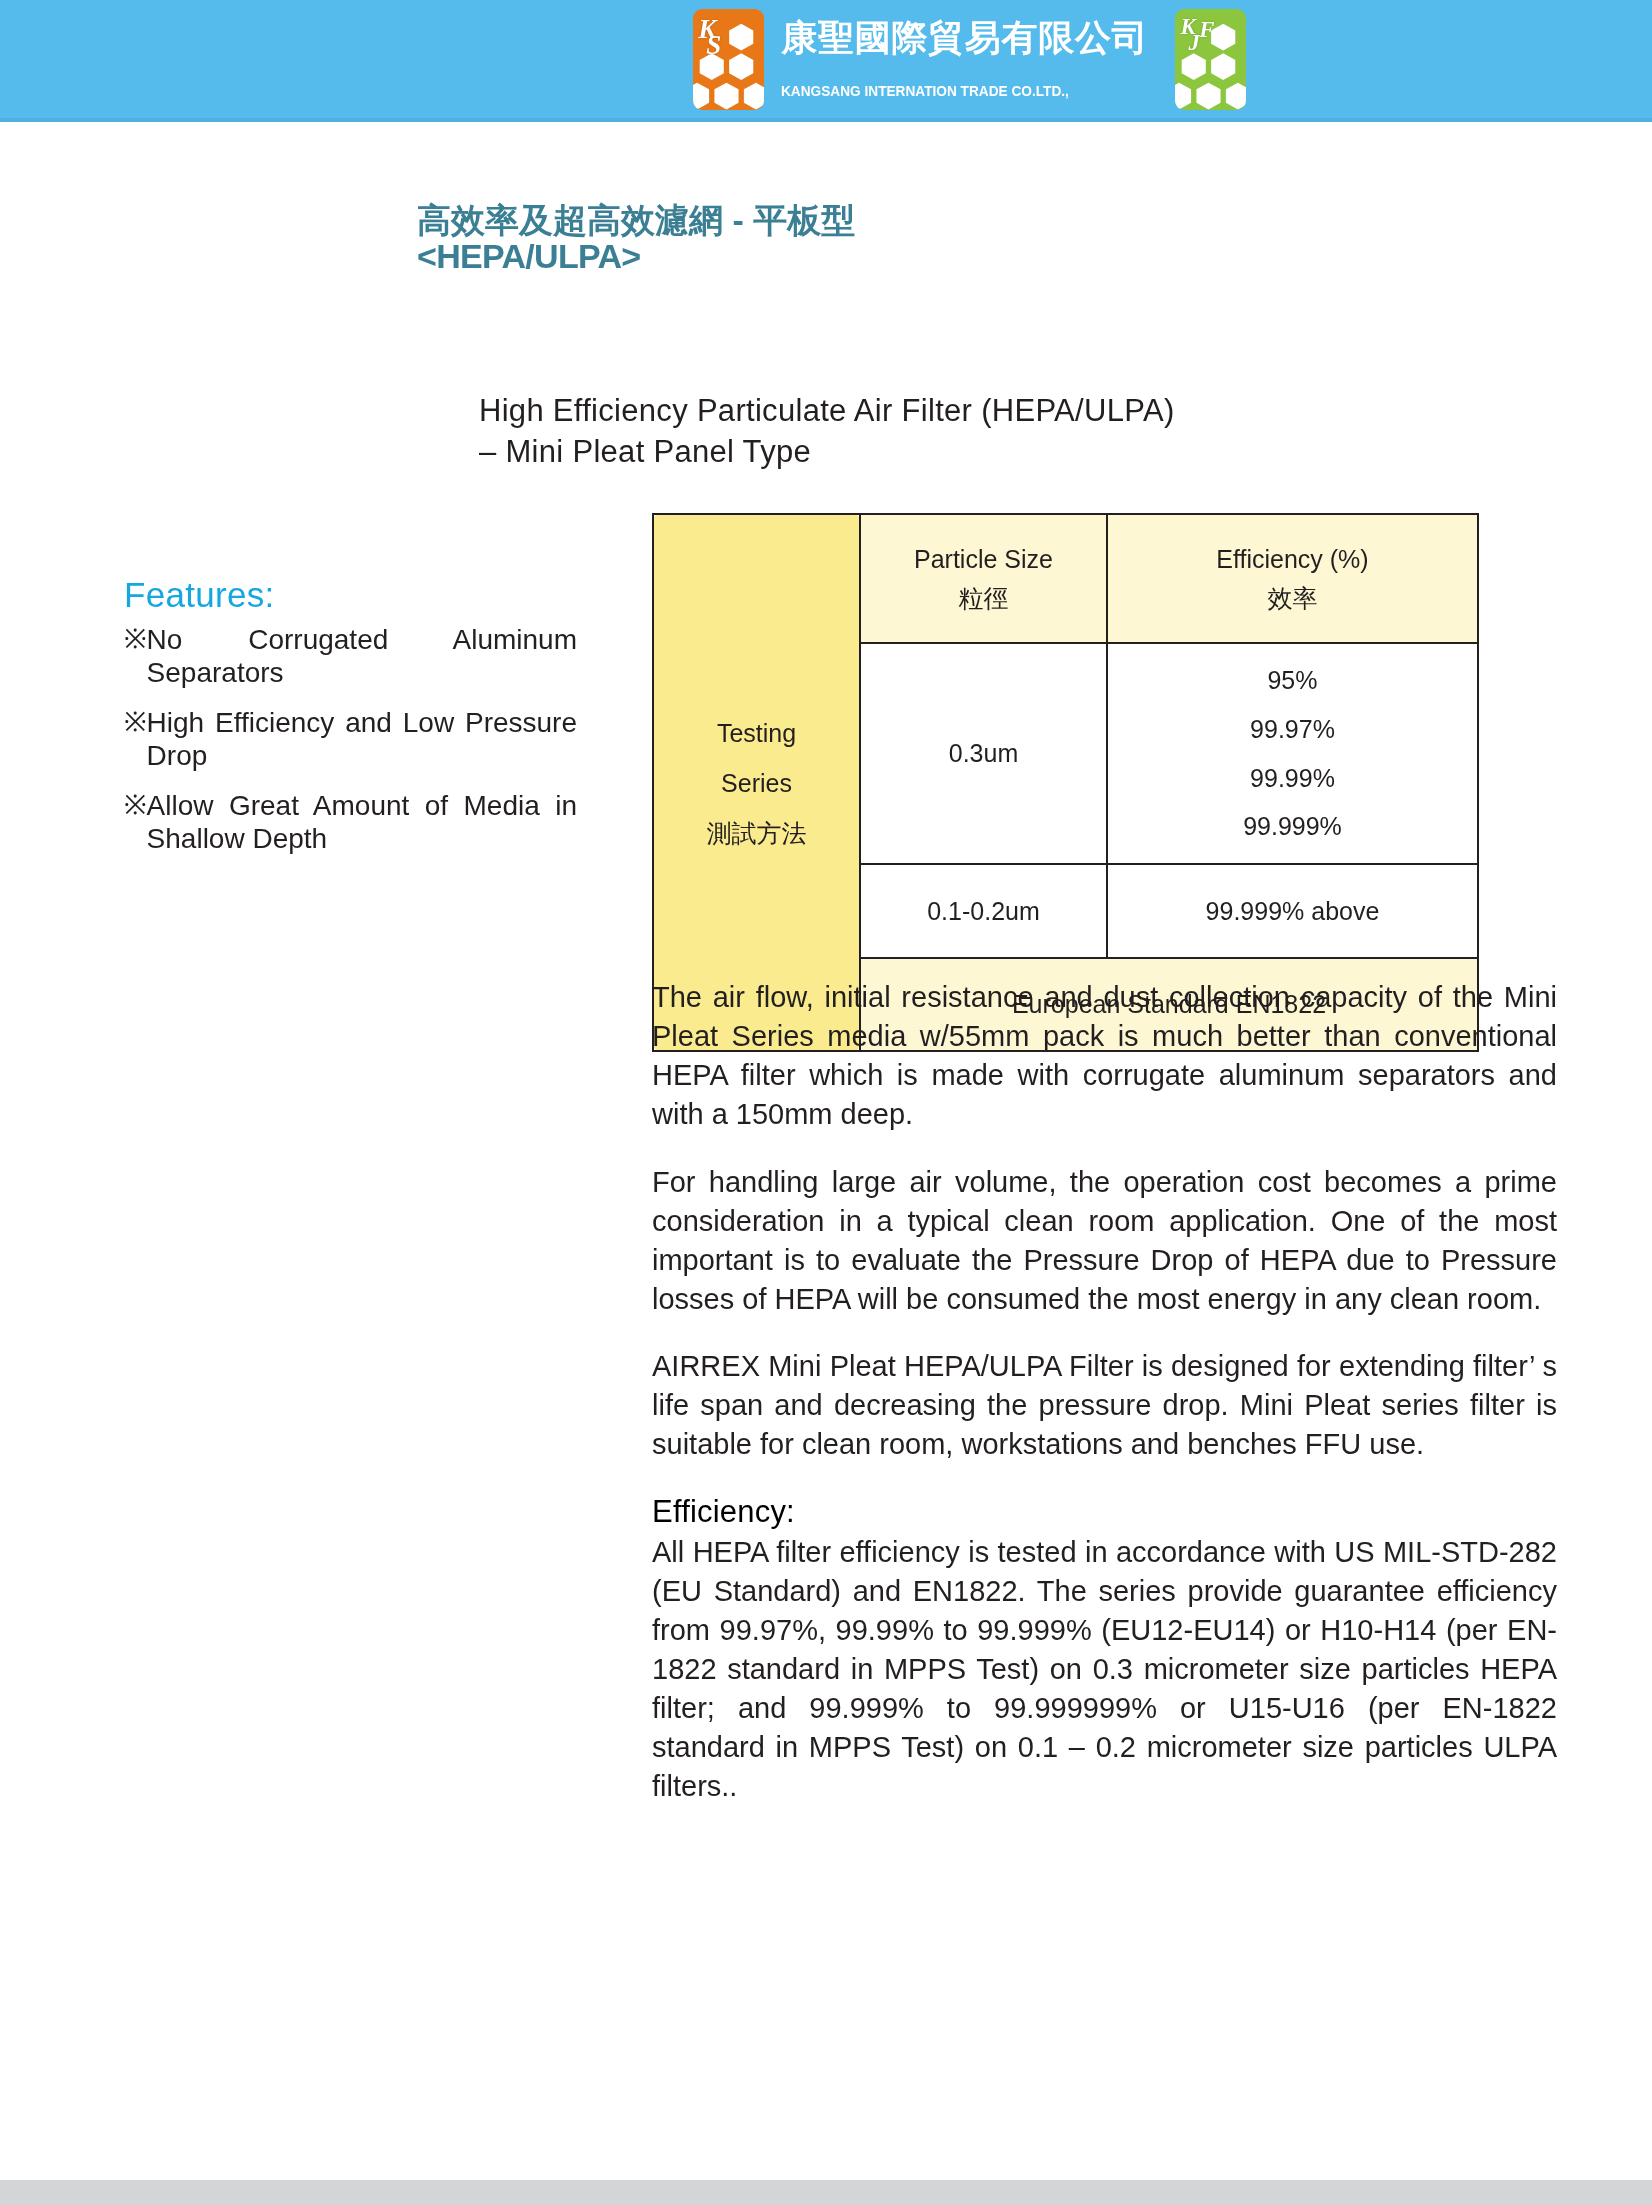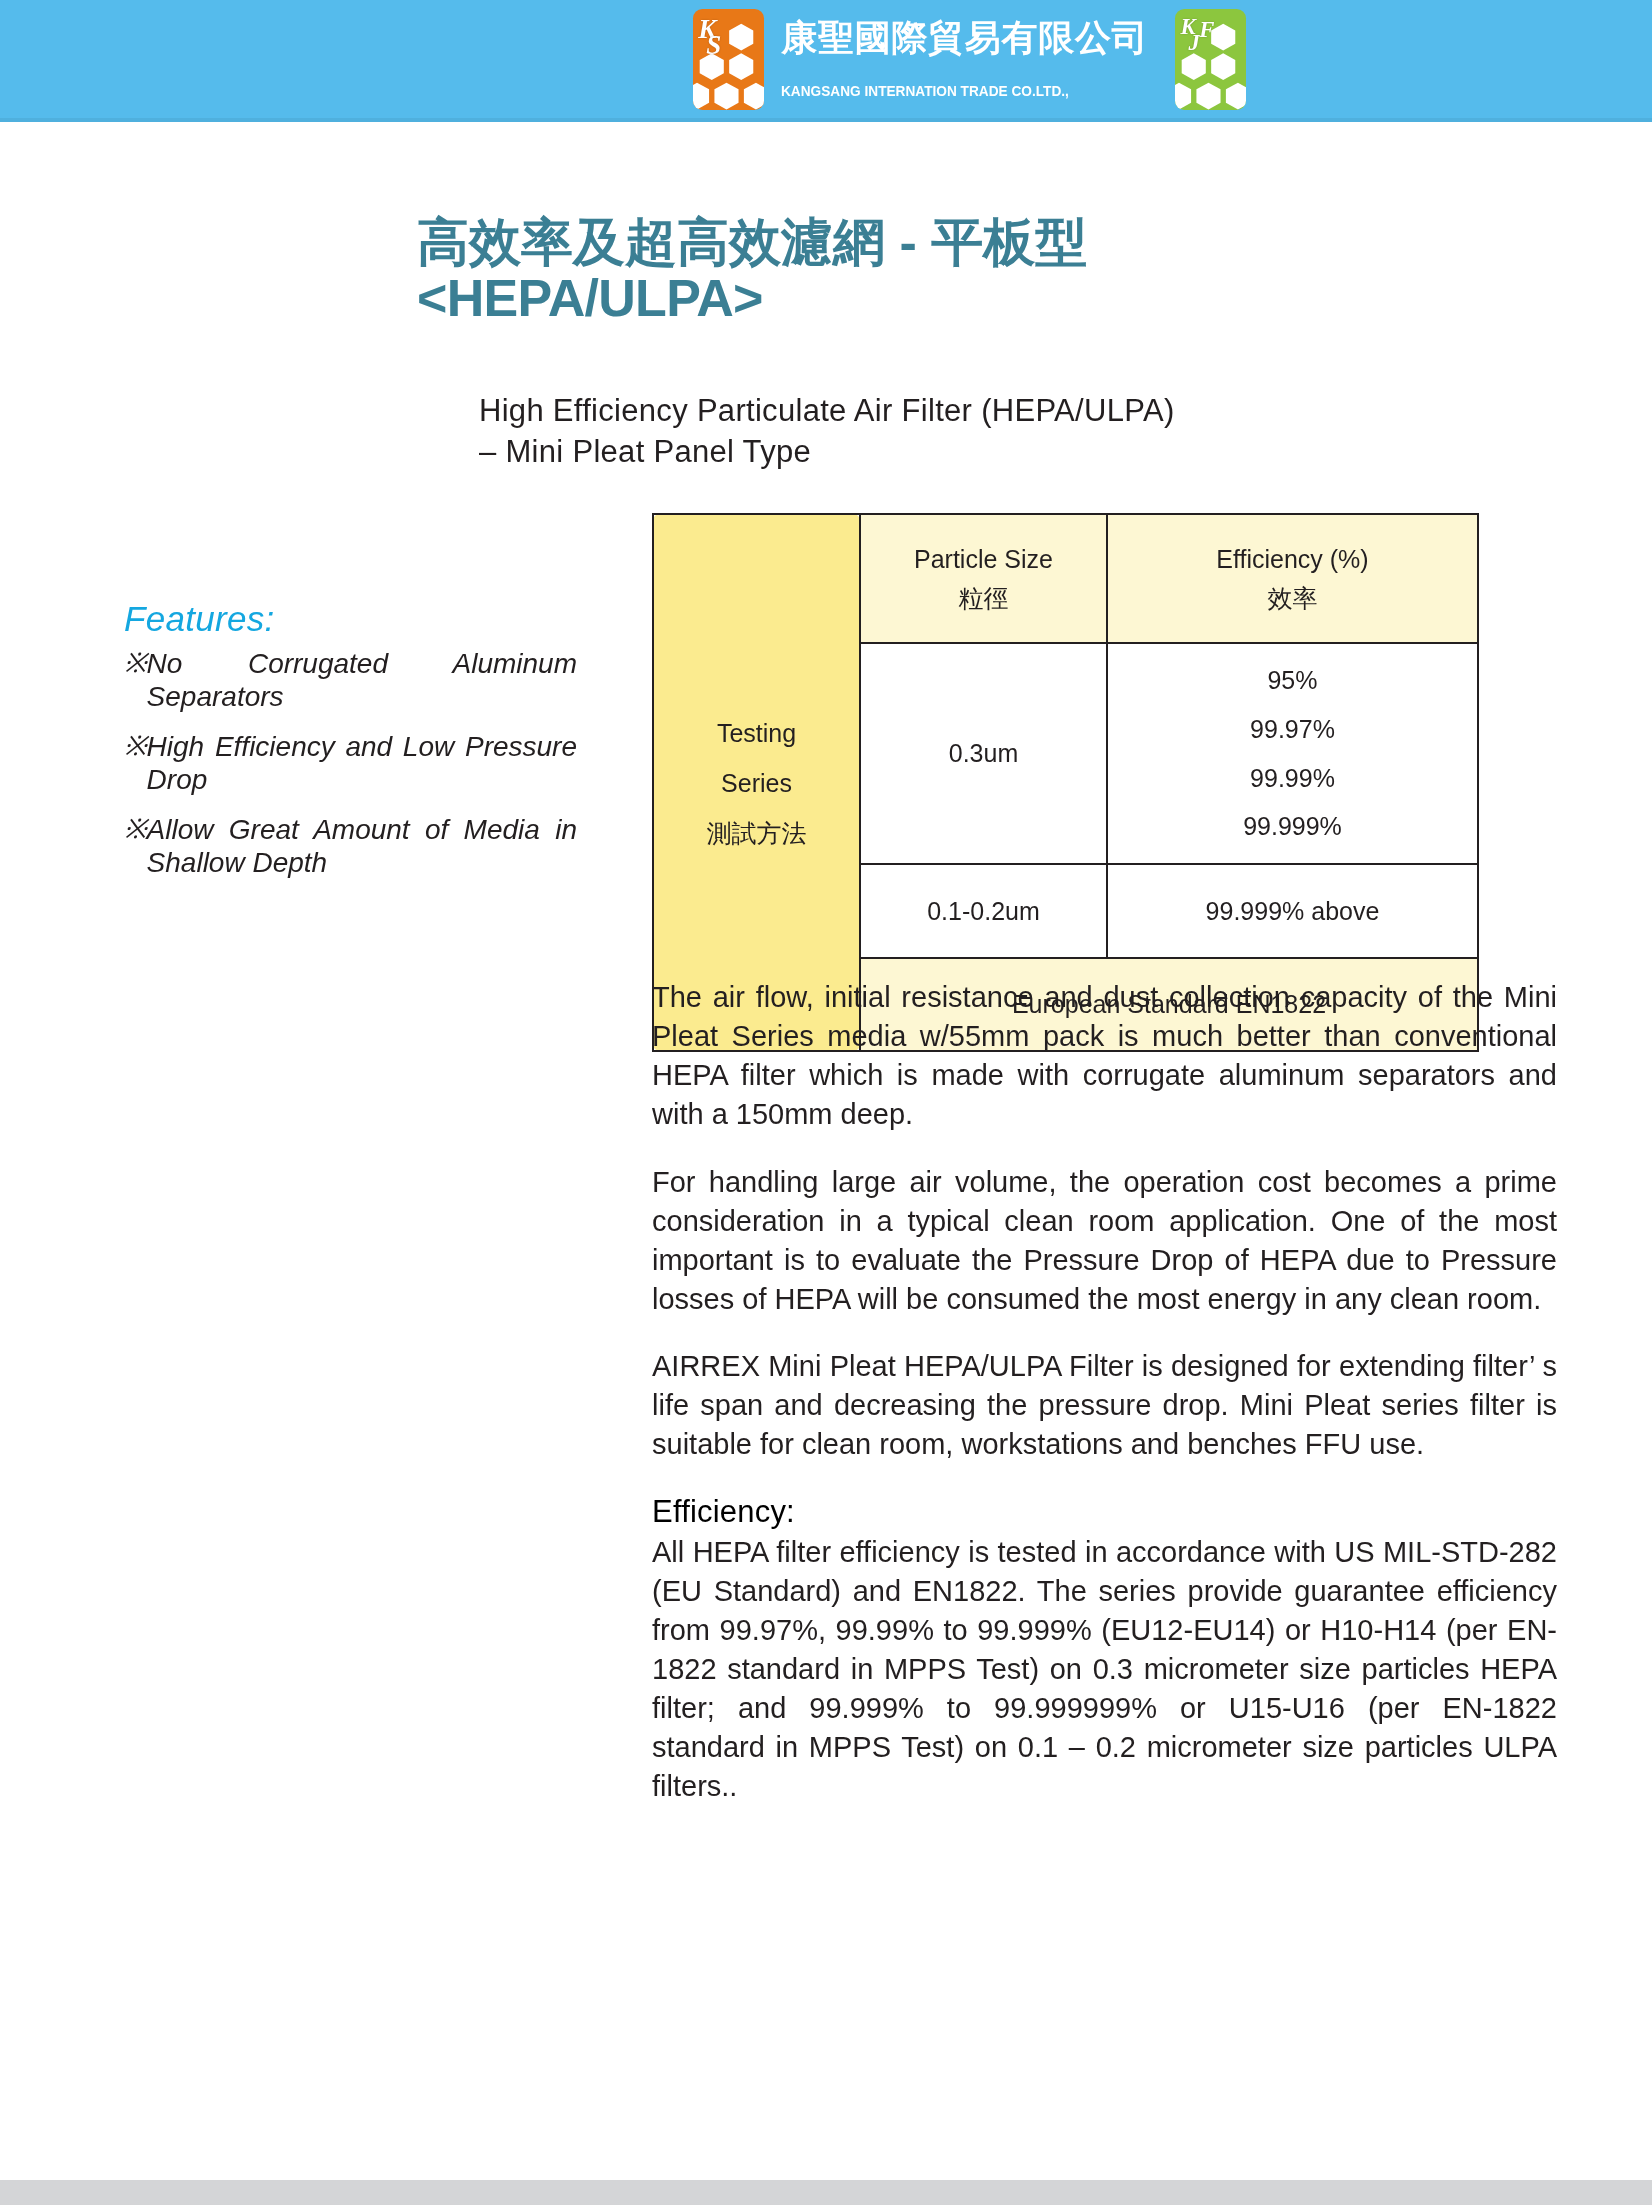--- a/index.html
+++ b/index.html
@@ -103,44 +103,43 @@
     font-size: 25px;
     font-weight: 600;
   }
 
   
   .doc-title {
     position: absolute;
     left: 417px; top: 179px;
     width: 1080px;
     color: #3b7f94;
-    font-size: 52px;
+    font-size: 34px;
     font-weight: bold;
     line-height: 1.08;
     letter-spacing: 0px;
   }
   .doc-title .ttl-en {
     letter-spacing: -0.7px;
   }
   .doc-subtitle {
     position: absolute;
     left: 479px; top: 390px;
     width: 966px;
     font-size: 31px;
     line-height: 1.33;
     color: #231f20;
     letter-spacing: 0.3px;
   }
 
   
   .features {
     position: absolute;
-    left: 124px; top: 600px;
+    left: 124px; top: 576px;
     width: 453px;
-    font-style: italic;
   }
   .features-heading {
     color: #14a7e0;
     font-size: 35px;
     line-height: 1.1;
     margin-bottom: 8px;
     letter-spacing: 0.3px;
   }
   .feature-item {
     display: flex;

